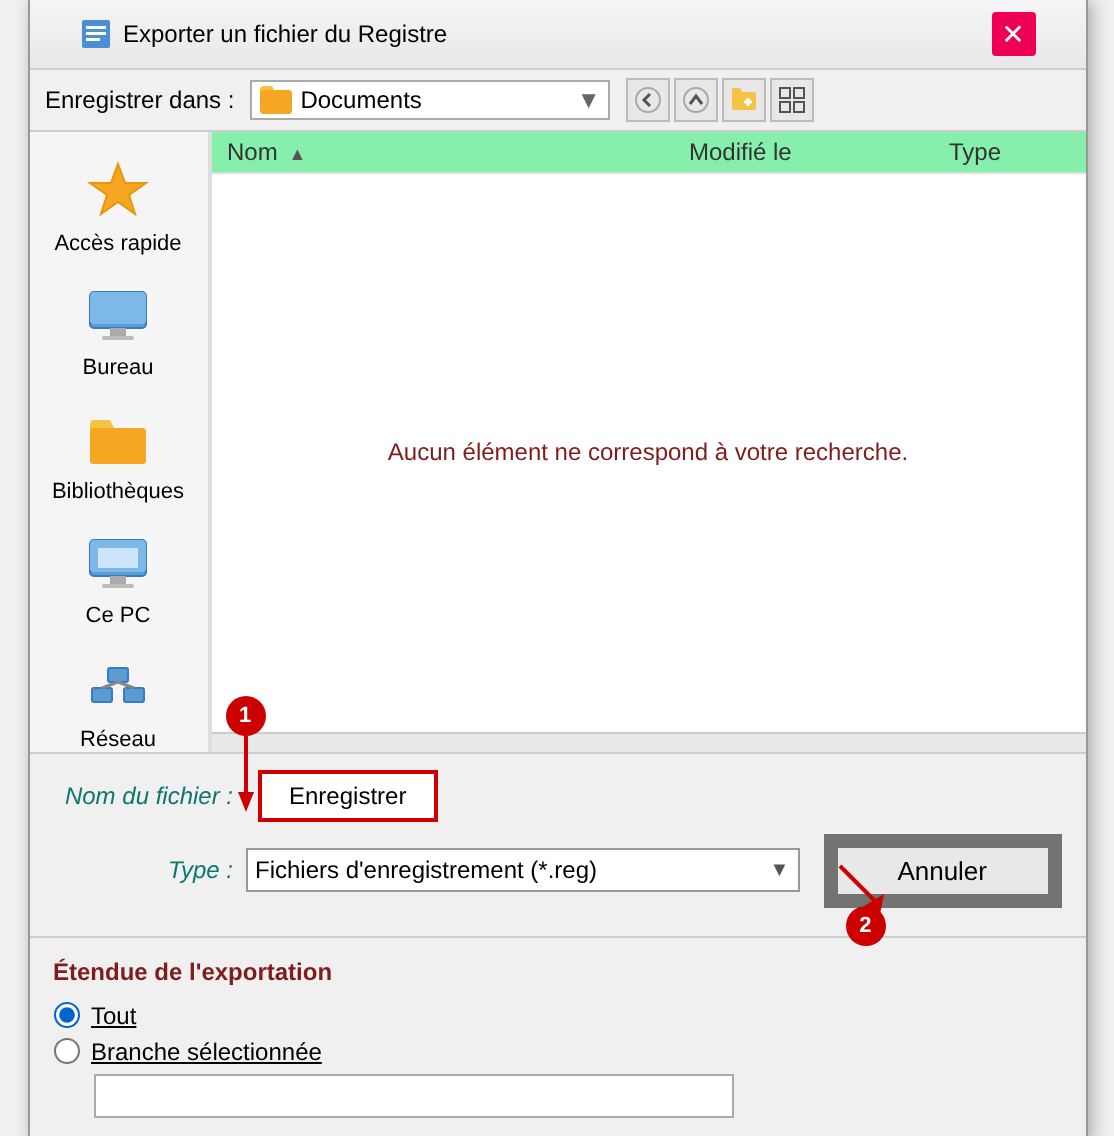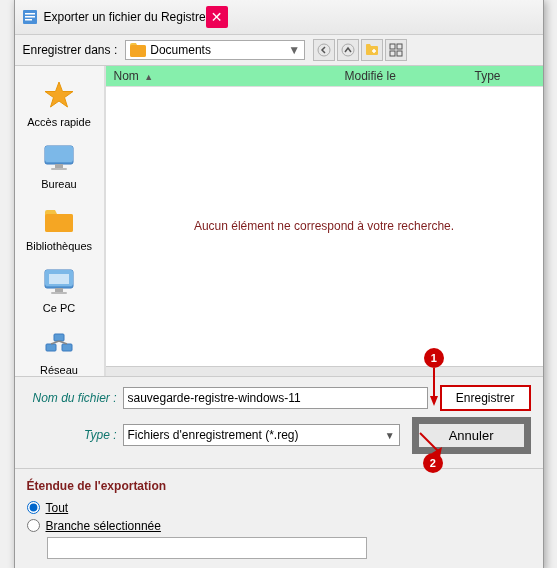--- a/index.html
+++ b/index.html
@@ -15,24 +15,24 @@
     }
     .dialog {
       width: 530px;
       background: #f0f0f0;
       border: 1px solid #999;
       box-shadow: 2px 2px 8px rgba(0,0,0,0.3);
     }
     .title-bar {
       background: linear-gradient(to bottom, #f5f5f5, #e8e8e8);
       border-bottom: 1px solid #ccc;
-      padding: 6px 7px;
-      display: flex;
-      align-items: center;
-      justify-content: flex-start;
+      padding: 6px 25px;
+      display: flex;
+      align-items: center;
+      justify-content: space-between;
     }
     .title-bar-left {
       display: flex;
       align-items: center;
       gap: 6px;
     }
     .title-bar-text {
       font-size: 12px;
       color: #000;
     }
@@ -412,21 +412,20 @@
       <div class="scrollbar-h"></div>
     </div>
 
   </div>
 
   <div class="bottom-form">
 
     <div class="form-row">
       <span class="form-label">Nom du fichier :</span>
       <div class="form-input-wrap">
-        <input class="form-input" type="text" value="sauvegarde-registre-windows-11" style="">
         <div style="position:relative; display:flex; flex-direction:column; align-items:center;">
 
           <div style="position:absolute; top:-50px; left:50%; transform:translateX(-50%); display:flex; flex-direction:column; align-items:center;">
             <span style="width:20px; height:20px; border-radius:50%; background:#cc0000; color:white; font-size:11px; font-weight:bold; display:flex; align-items:center; justify-content:center;">1</span>
             <svg width="16" height="40" viewBox="0 0 16 40">
               <line x1="8" y1="0" x2="8" y2="32" stroke="#cc0000" stroke-width="2"></line>
               <polygon points="4,28 8,38 12,28" fill="#cc0000"></polygon>
             </svg>
           </div>
         </div>

